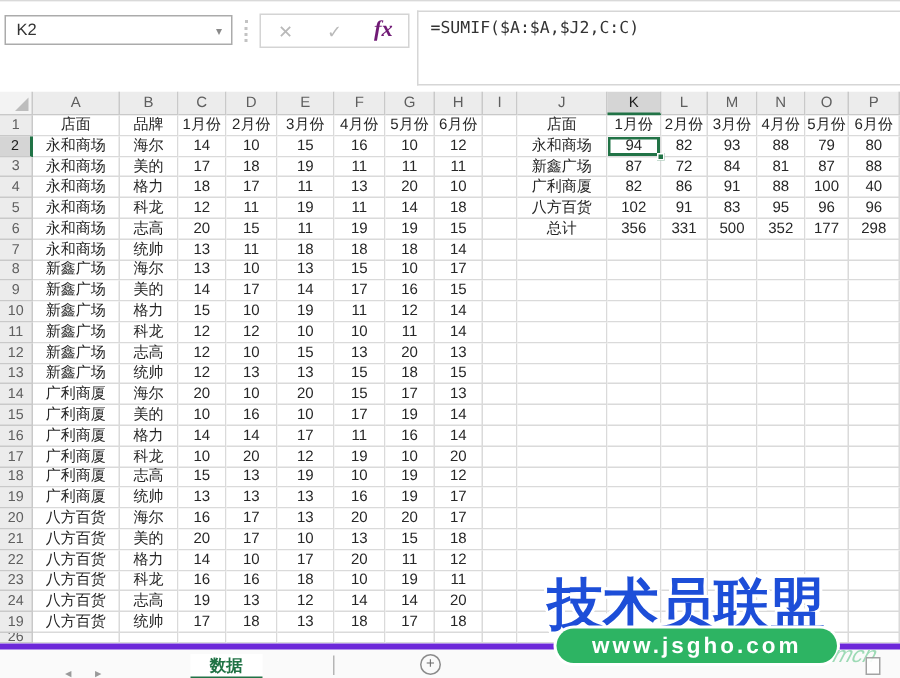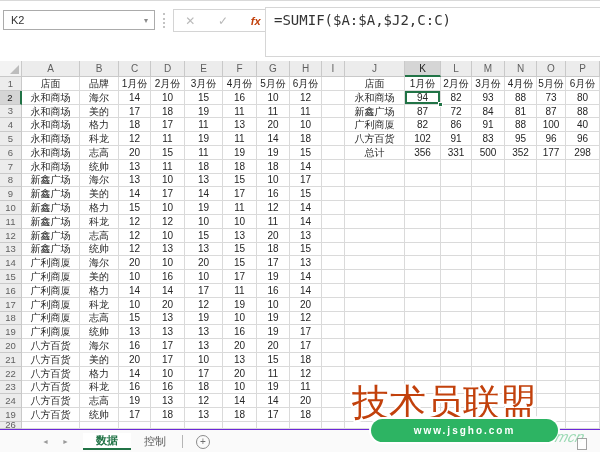--- a/index.html
+++ b/index.html
@@ -11,24 +11,24 @@
   .toolbar { position:relative; height:60px; background:#fff; }
   .name-box { position:absolute; left:3px; top:9px; width:152px; height:20px; border:1px solid #ababab;
               background:#fff; display:flex; align-items:center; font-size:11px; color:#333; padding-left:7px; }
   .name-box .dd { margin-left:auto; width:16px; text-align:center; color:#8a8a8a; font-size:8px; }
   .dots-sep { position:absolute; left:163px; top:12px; height:15px; border-left:2px dotted #c3c3c3; }
   .fn-group { position:absolute; left:173px; top:8px; width:100px; height:23px; border:1px solid #d4d4d4;
               display:flex; align-items:center; justify-content:space-around; background:#fff; }
   .fn-group .btn { width:30px; text-align:center; cursor:default; }
   .glyph-cancel { color:#b9b9b9; font-size:12px; }
   .glyph-enter  { color:#b9b9b9; font-size:12px; }
-  .glyph-fx { font-family:Liberation Sans, sans-serif; font-style:italic; font-weight:bold; font-size:11px; color:#c2410c; }
-  .formula-bar { position:absolute; left:265px; top:6px; right:0px; height:50px; border:1px solid #d6d6d6;
+  .glyph-fx { font-family:Liberation Serif, serif; font-style:italic; font-weight:bold; font-size:15px; color:#701a75; }
+  .formula-bar { position:absolute; left:278px; top:6px; right:0px; height:50px; border:1px solid #d6d6d6;
                  border-right:none; background:#fff; font-family:"DejaVu Sans Mono", monospace;
-                 font-size:14px; color:#333; padding:4px 8px; white-space:nowrap; overflow:hidden; }
+                 font-size:11px; color:#333; padding:4px 8px; white-space:nowrap; overflow:hidden; }
 
   
   .sheet { position:relative; width:600px; height:368px; overflow:hidden; background:#fff; }
   #grid { display:grid; width:600px;
           grid-template-columns:22px 58px 39px 32px 34px 38px 34px 33px 32px 23px 60px 36px 31px 33px 32px 29px 34px;
           grid-template-rows:16px repeat(25, 13.8px) 7px; }
   .hcell { background:#ececec; border-right:1px solid #c9c9c9; border-bottom:1px solid #c9c9c9;
            display:flex; align-items:center; justify-content:center; font-size:10px; color:#5f5f5f; overflow:hidden; }
   .corner { position:relative; background:#f3f3f3; }
   .corner::after { content:""; position:absolute; right:2px; bottom:2px; width:0; height:0;
@@ -38,39 +38,39 @@
   .selrow { border-right:2px solid #217346; }
   .rowhdr { font-size:9.5px; }
   .cell { background:#fff; border-right:1px solid #dadada; border-bottom:1px solid #dadada;
           display:flex; align-items:center; justify-content:center; font-size:10px; color:#262626;
           white-space:nowrap; overflow:hidden; line-height:13px; }
   .selcell { position:relative; box-shadow:inset 0 0 0 2px #217346; overflow:visible; z-index:2; }
   .fillhandle { position:absolute; right:-3px; bottom:-3px; width:5px; height:5px; background:#217346;
                 border:1px solid #fff; z-index:3; }
 
   
-  .tabbar { position:relative; height:24px; background:#fafafa; border-top:1px solid #6d28d9;
-            display:flex; align-items:center; font-size:11px; }
+  .tabbar { position:relative; height:24px; background:#fafafa; border-top:4px solid #6d28d9;
+            display:flex; align-items:flex-end; font-size:11px;gap:44px; }
   .nav { display:flex; align-items:center; gap:13px; padding-left:42px; padding-right:14px; color:#9a9a9a; font-size:7px; }
   .tab { display:flex; align-items:center; padding:0 13px; color:#595959; background:transparent; cursor:default; }
   .tab.active { background:#fff; color:#217346; font-weight:bold; border-bottom:2px solid #217346; }
   .tab-sep { align-self:center; height:13px; border-left:1px solid #b5b5b5; margin:0 7px 0 3px; }
   .add-sheet { align-self:center; width:14px; height:14px; border:1px solid #8b8b8b; border-radius:50%;
                display:flex; align-items:center; justify-content:center; color:#6d6d6d; font-size:10px;
                line-height:1; margin-left:6px; }
 
   
   .watermark { position:absolute; left:0; top:0; width:600px; height:452px; pointer-events:none; z-index:6; }
-  .wm-title { position:absolute; left:352px; top:377px; font-size:37px; font-weight:400; letter-spacing:0px;
-              color:#c2410c; white-space:nowrap;
+  .wm-title { position:absolute; left:365px; top:377px; font-size:37px; font-weight:700; letter-spacing:0px;
+              color:#1d4ed8; white-space:nowrap;
               text-shadow:2px 0 0 #fff,-2px 0 0 #fff,0 2px 0 #fff,0 -2px 0 #fff,
                           1.5px 1.5px 0 #fff,-1.5px 1.5px 0 #fff,1.5px -1.5px 0 #fff,-1.5px -1.5px 0 #fff; }
   .wm-pill { position:absolute; left:371px; top:418px; width:187px; height:23px; background:#2db463;
              border-radius:12px; box-shadow:0 0 0 2px #ffffff; color:#fff; font-weight:bold;
-             font-size:10px; letter-spacing:2px; text-align:center; line-height:23px; }
+             font-size:15px; letter-spacing:2px; text-align:center; line-height:23px; }
   .wm-frag { position:absolute; left:556px; top:427px; font-size:15px; font-style:italic; color:#2db463;
              opacity:0.45; transform:skewX(-18deg); white-space:nowrap; }
   .wm-box { position:absolute; left:577px; top:437px; width:10px; height:12px; background:#fff;
             border:1px solid #9a9a9a; opacity:0.9; }
 </style>
 </head>
 <body>
 
 <div class="app">
 
@@ -132,21 +132,21 @@
         <div class="cell">15</div>
         <div class="cell">16</div>
         <div class="cell">10</div>
         <div class="cell">12</div>
         <div class="cell"></div>
         <div class="cell">永和商场</div>
         <div class="cell selcell">94<span class="fillhandle"></span></div>
         <div class="cell">82</div>
         <div class="cell">93</div>
         <div class="cell">88</div>
-        <div class="cell">73</div>
+        <div class="cell">79</div>
         <div class="cell">80</div>
         <div class="hcell rowhdr">3</div>
         <div class="cell">永和商场</div>
         <div class="cell">美的</div>
         <div class="cell">17</div>
         <div class="cell">18</div>
         <div class="cell">19</div>
         <div class="cell">11</div>
         <div class="cell">11</div>
         <div class="cell">11</div>
@@ -553,23 +553,20 @@
   </div>
 
   <div class="tabbar">
     <div class="nav">
       <span>◄</span>
       <span>►</span>
     </div>
     <div class="tab active">
       <span>数据</span>
     </div>
-    <div class="tab">
-      <span>控制</span>
-    </div>
     <span class="tab-sep"></span>
     <span class="add-sheet">+</span>
   </div>
 
   <div class="watermark">
     <div class="wm-title">技术员联盟</div>
     <div class="wm-pill">www.jsgho.com</div>
     <div class="wm-frag">mcn</div>
     <div class="wm-box"></div>
   </div>

